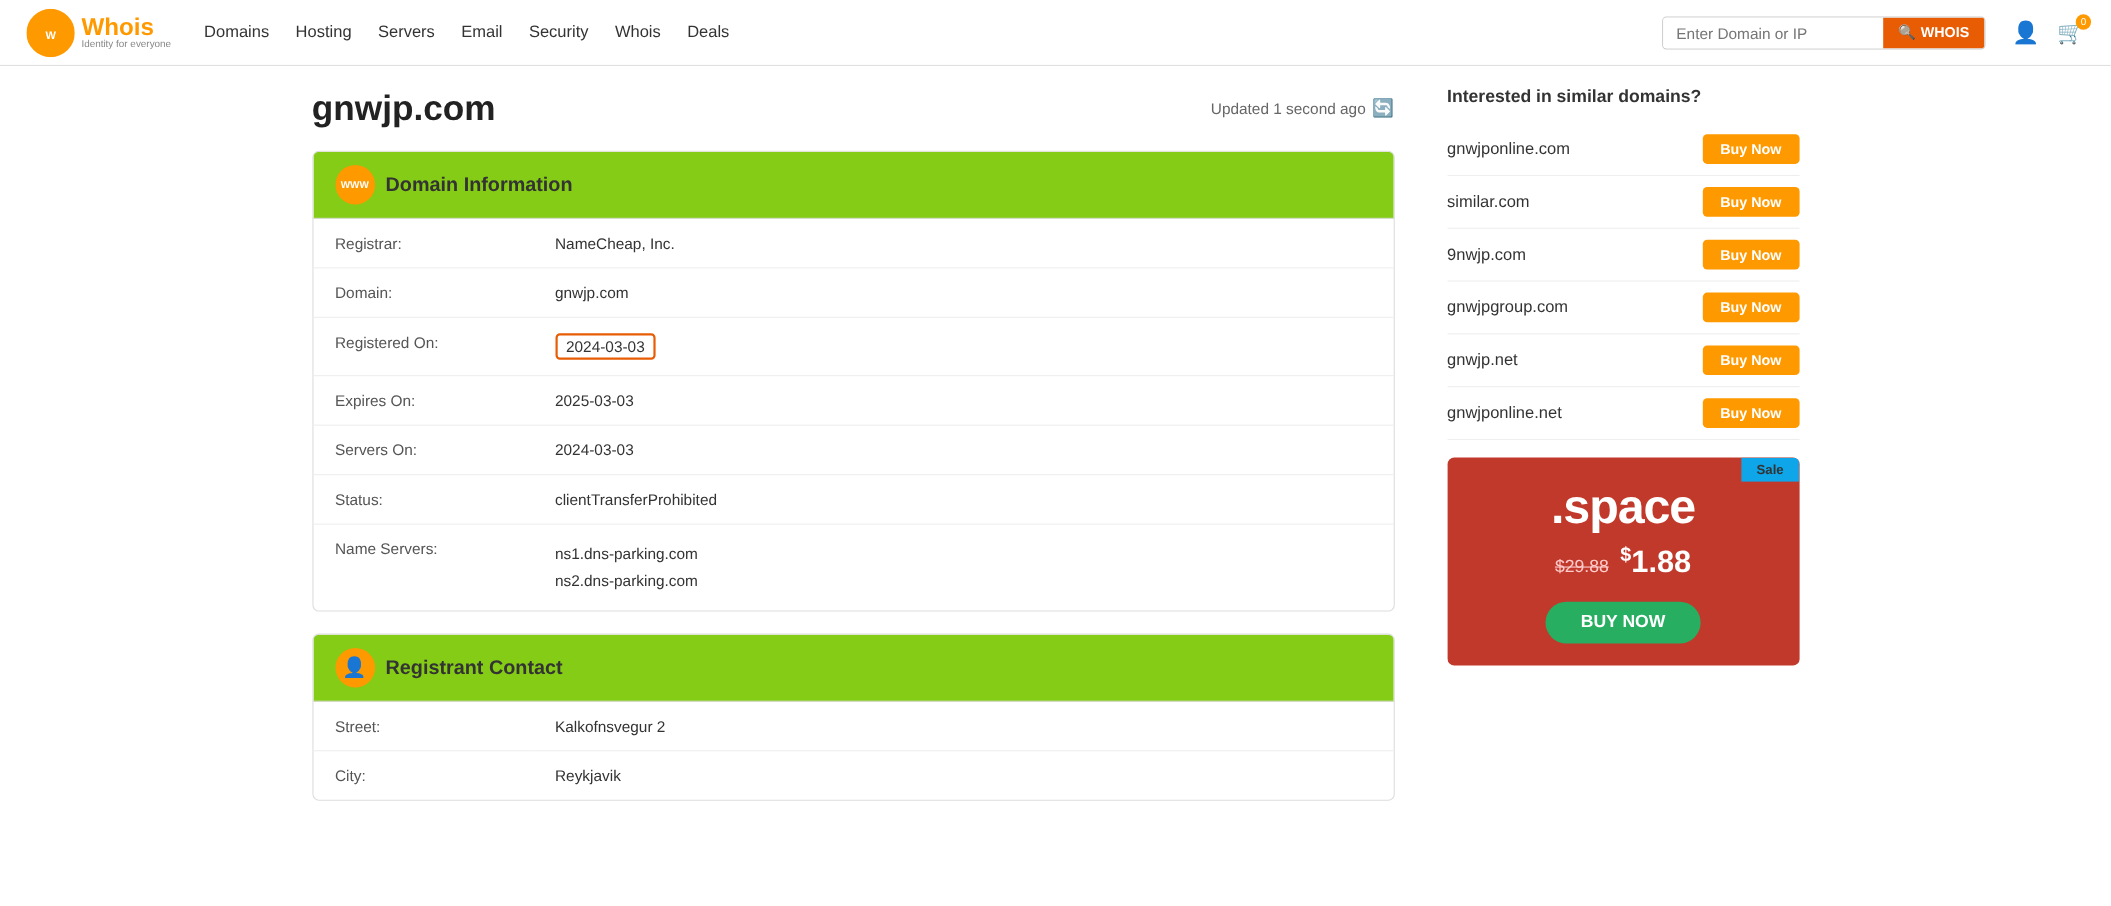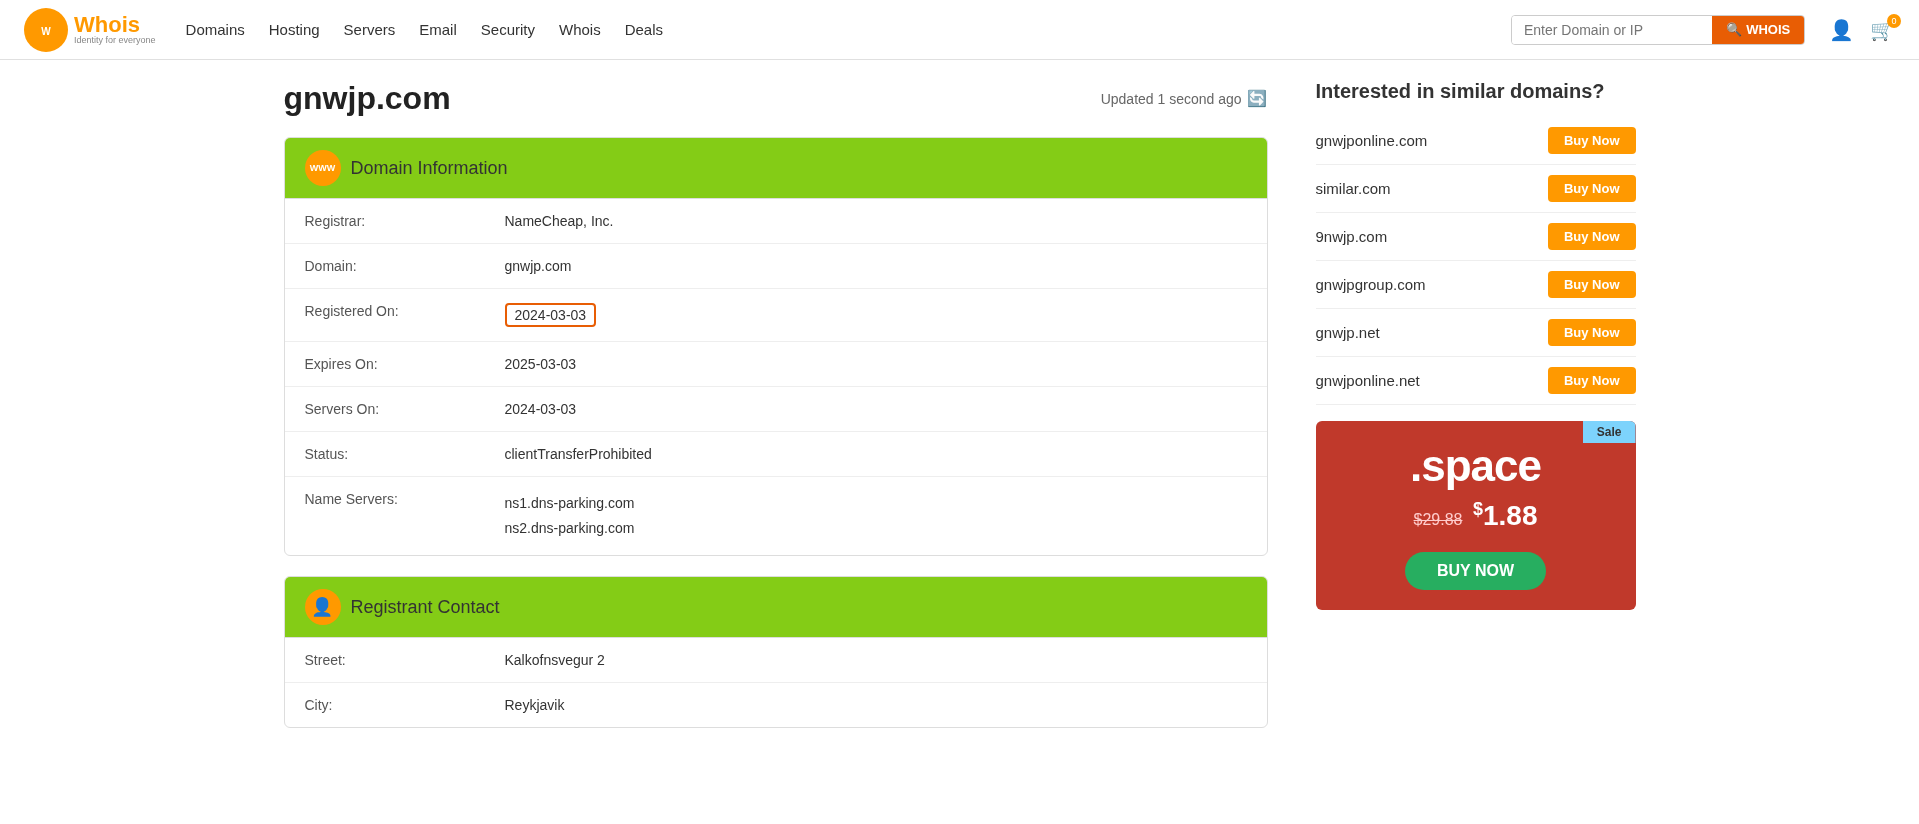--- a/index.html
+++ b/index.html
@@ -157,21 +157,21 @@
     .section-header {
       background: #84cc16;
       padding: 12px 20px;
       display: flex;
       align-items: center;
       gap: 10px;
       border-bottom: 1px solid #ddd;
     }
     .section-title {
       font-size: 18px;
-      font-weight: normal;
+      font-weight: bold;
       color: #333;
     }
     .info-table {
       width: 100%;
       border-collapse: collapse;
     }
     .info-table tr {
       border-bottom: 1px solid #eee;
     }
     .info-table tr:last-child {
@@ -200,21 +200,21 @@
       display: block;
       line-height: 1.8;
     }
 
     
     .sidebar {
       width: 320px;
       flex-shrink: 0;
     }
     .similar-title {
-      font-size: 20px;
+      font-size: 16px;
       font-weight: bold;
       color: #333;
       margin-bottom: 14px;
     }
     .similar-domain-row {
       display: flex;
       align-items: center;
       justify-content: space-between;
       padding: 10px 0;
       border-bottom: 1px solid #eee;
@@ -242,21 +242,21 @@
       padding: 20px;
       color: #fff;
       text-align: center;
       position: relative;
       overflow: hidden;
     }
     .sale-badge {
       position: absolute;
       top: 0;
       right: 0;
-      background: #7dd3fc;
+      background: #0ea5e9;
       color: #333;
       font-size: 12px;
       font-weight: bold;
       padding: 4px 14px;
       clip-path: polygon(0 0, 100% 0, 100% 100%, 0 100%);
     }
     .promo-tld {
       font-size: 44px;
       font-weight: bold;
       color: #fff;

